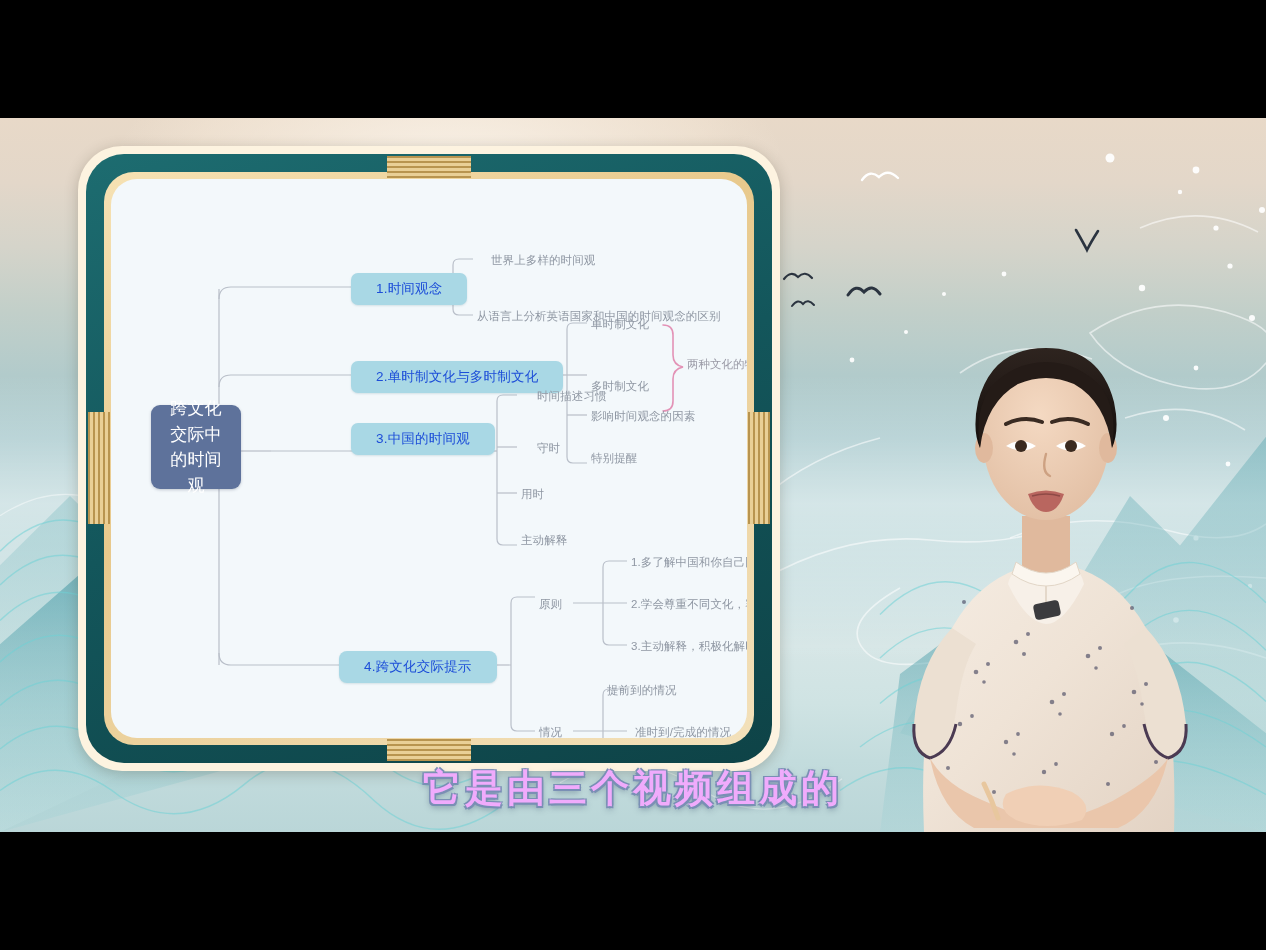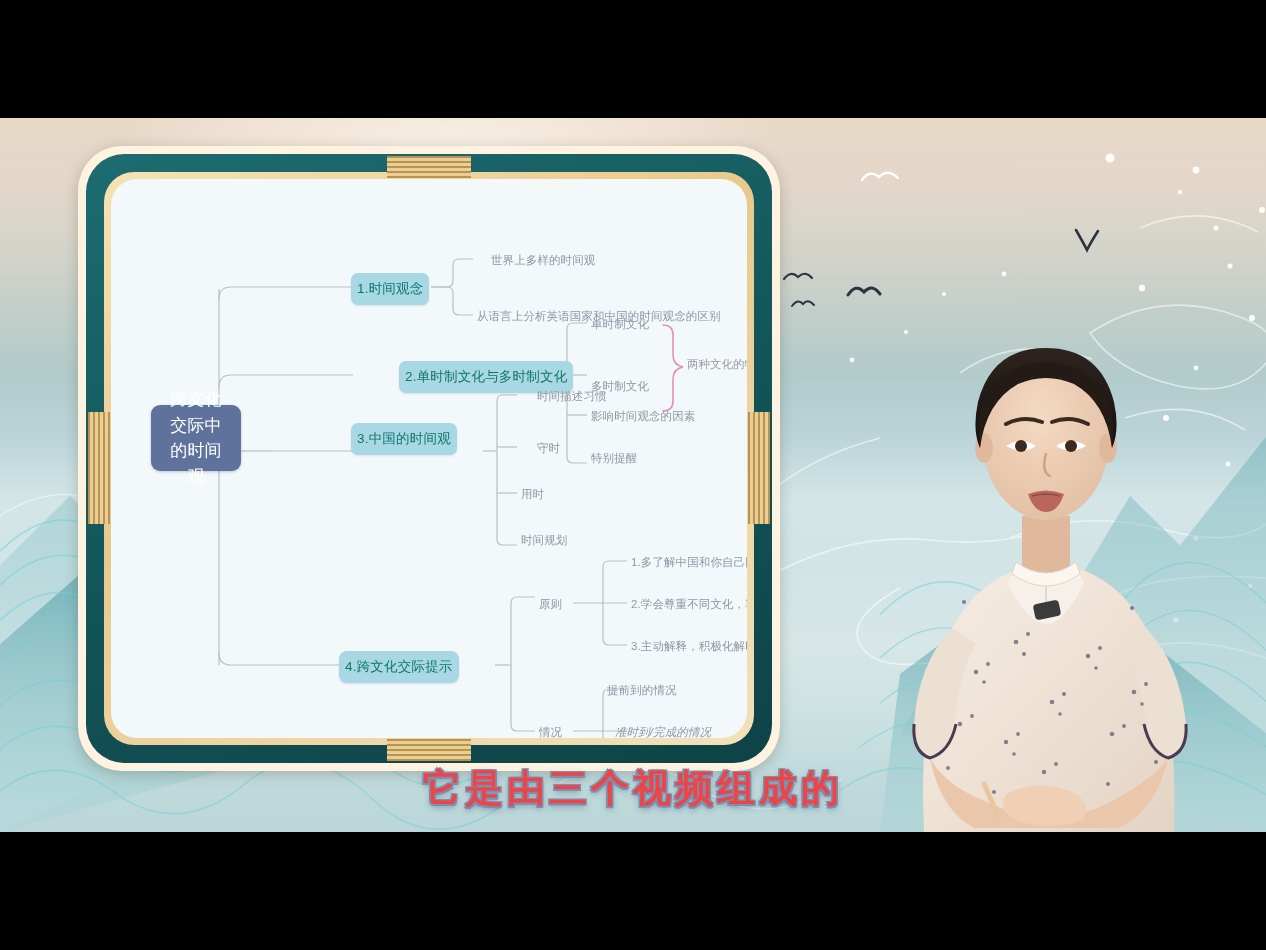--- a/index.html
+++ b/index.html
@@ -121,22 +121,22 @@
     border-radius:9px;
     font-size:17px;
     line-height:1.5;
     white-space:normal;
     text-align:center;
     padding:10px 12px;
     box-shadow:0 1px 3px rgba(40,50,80,.25);
   }
   .node-l1 {
     background:#a9d8e5;
-    color:#0f766e;
-    padding:6px 6px;
+    color:#1d4ed8;
+    padding:6px 25px;
     box-shadow:0 1px 2px rgba(70,120,140,.18);
   }
   .leaf {
     position:absolute;
     font-size:11.5px;
     color:#8f97a3;
     white-space:nowrap;
     letter-spacing:.1px;
   }
   .brace-label {
@@ -151,21 +151,21 @@
 
   
   .subtitle {
     position:absolute; left:0; right:0; bottom:18px;
     text-align:center;
     z-index:20;
   }
   .subtitle span {
     font-size:38px;
     font-weight:bold;
-    color:#ef4444;
+    color:#f0abfc;
     letter-spacing:4px;
     text-shadow:
       -1.5px -1.5px 0 #7a8fb5,
        1.5px -1.5px 0 #7a8fb5,
       -1.5px  1.5px 0 #7a8fb5,
        1.5px  1.5px 0 #7a8fb5,
        0 3px 6px rgba(40,60,90,.5);
     font-family:"DejaVu Sans","Liberation Sans",sans-serif;
   }
 </style>
@@ -339,50 +339,50 @@
             <path d="M492 516 q0 -6 6 -6 H516"></path>
             <path d="M492 552 H516"></path>
             <path d="M492 588 q0 6 6 6 H516"></path>
           </g>
 
           <g fill="none" stroke="#e392b6" stroke-width="1.6" stroke-linecap="round">
             <path d="M552 146 q10 0 10 10 V176 q0 10 10 12 q-10 2 -10 12 V222 q0 10 -10 10"></path>
           </g>
         </svg>
 
-        <div class="node node-root" style="left:40px; top:226px; width:90px; height:66px;">跨文化交际中的时间观</div>
+        <div class="node node-root" style="left:40px; top:226px; width:90px; height:84px;">跨文化交际中的时间观</div>
 
         <div class="node node-l1" style="left:240px; top:94px;">1.时间观念</div>
-        <div class="node node-l1" style="left:240px; top:182px;margin-left:48px;">2.单时制文化与多时制文化</div>
+        <div class="node node-l1" style="left:240px; top:182px;">2.单时制文化与多时制文化</div>
         <div class="node node-l1" style="left:240px; top:244px;">3.中国的时间观</div>
         <div class="node node-l1" style="left:228px; top:472px;border-radius:8px;">4.跨文化交际提示</div>
 
         <div class="leaf" style="left:366px; top:74px;margin-left:14px;">世界上多样的时间观</div>
         <div class="leaf" style="left:366px; top:130px;">从语言上分析英语国家和中国的时间观念的区别</div>
 
         <div class="leaf" style="left:480px; top:138px;text-align:right;">单时制文化</div>
         <div class="leaf" style="left:480px; top:200px;">多时制文化</div>
         <div class="leaf" style="left:480px; top:230px;">影响时间观念的因素</div>
         <div class="leaf" style="left:480px; top:272px;">特别提醒</div>
         <div class="brace-label" style="left:576px; top:178px;">两种文化的特点</div>
 
         <div class="leaf" style="left:426px; top:210px;">时间描述习惯</div>
         <div class="leaf" style="left:410px; top:262px;margin-left:16px;">守时</div>
         <div class="leaf" style="left:410px; top:308px;">用时</div>
-        <div class="leaf" style="left:410px; top:354px;">时间规划</div>
+        <div class="leaf" style="left:410px; top:354px;">主动解释</div>
 
         <div class="leaf" style="left:428px; top:418px;">原则</div>
         <div class="leaf" style="left:428px; top:546px;text-align:right;">情况</div>
 
         <div class="leaf" style="left:520px; top:376px;">1.多了解中国和你自己国家的时间观念差异</div>
         <div class="leaf" style="left:520px; top:418px;">2.学会尊重不同文化，容纳不同的时间观念</div>
         <div class="leaf" style="left:520px; top:460px;">3.主动解释，积极化解时间观不同导致的交际冲突</div>
 
         <div class="leaf" style="left:496px; top:504px;text-align:right;">提前到的情况</div>
-        <div class="leaf" style="left:504px; top:546px;font-style:italic;">准时到/完成的情况</div>
+        <div class="leaf" style="left:524px; top:546px;">准时到/完成的情况</div>
 
       </div>
     </div>
   </div>
 
   <svg class="presenter" viewBox="0 0 380 560">
     <defs>
       <linearGradient id="dress" x1="0" y1="0" x2="1" y2="1">
         <stop offset="0%" stop-color="#f5ece2"></stop>
         <stop offset="45%" stop-color="#efe3d6"></stop>

